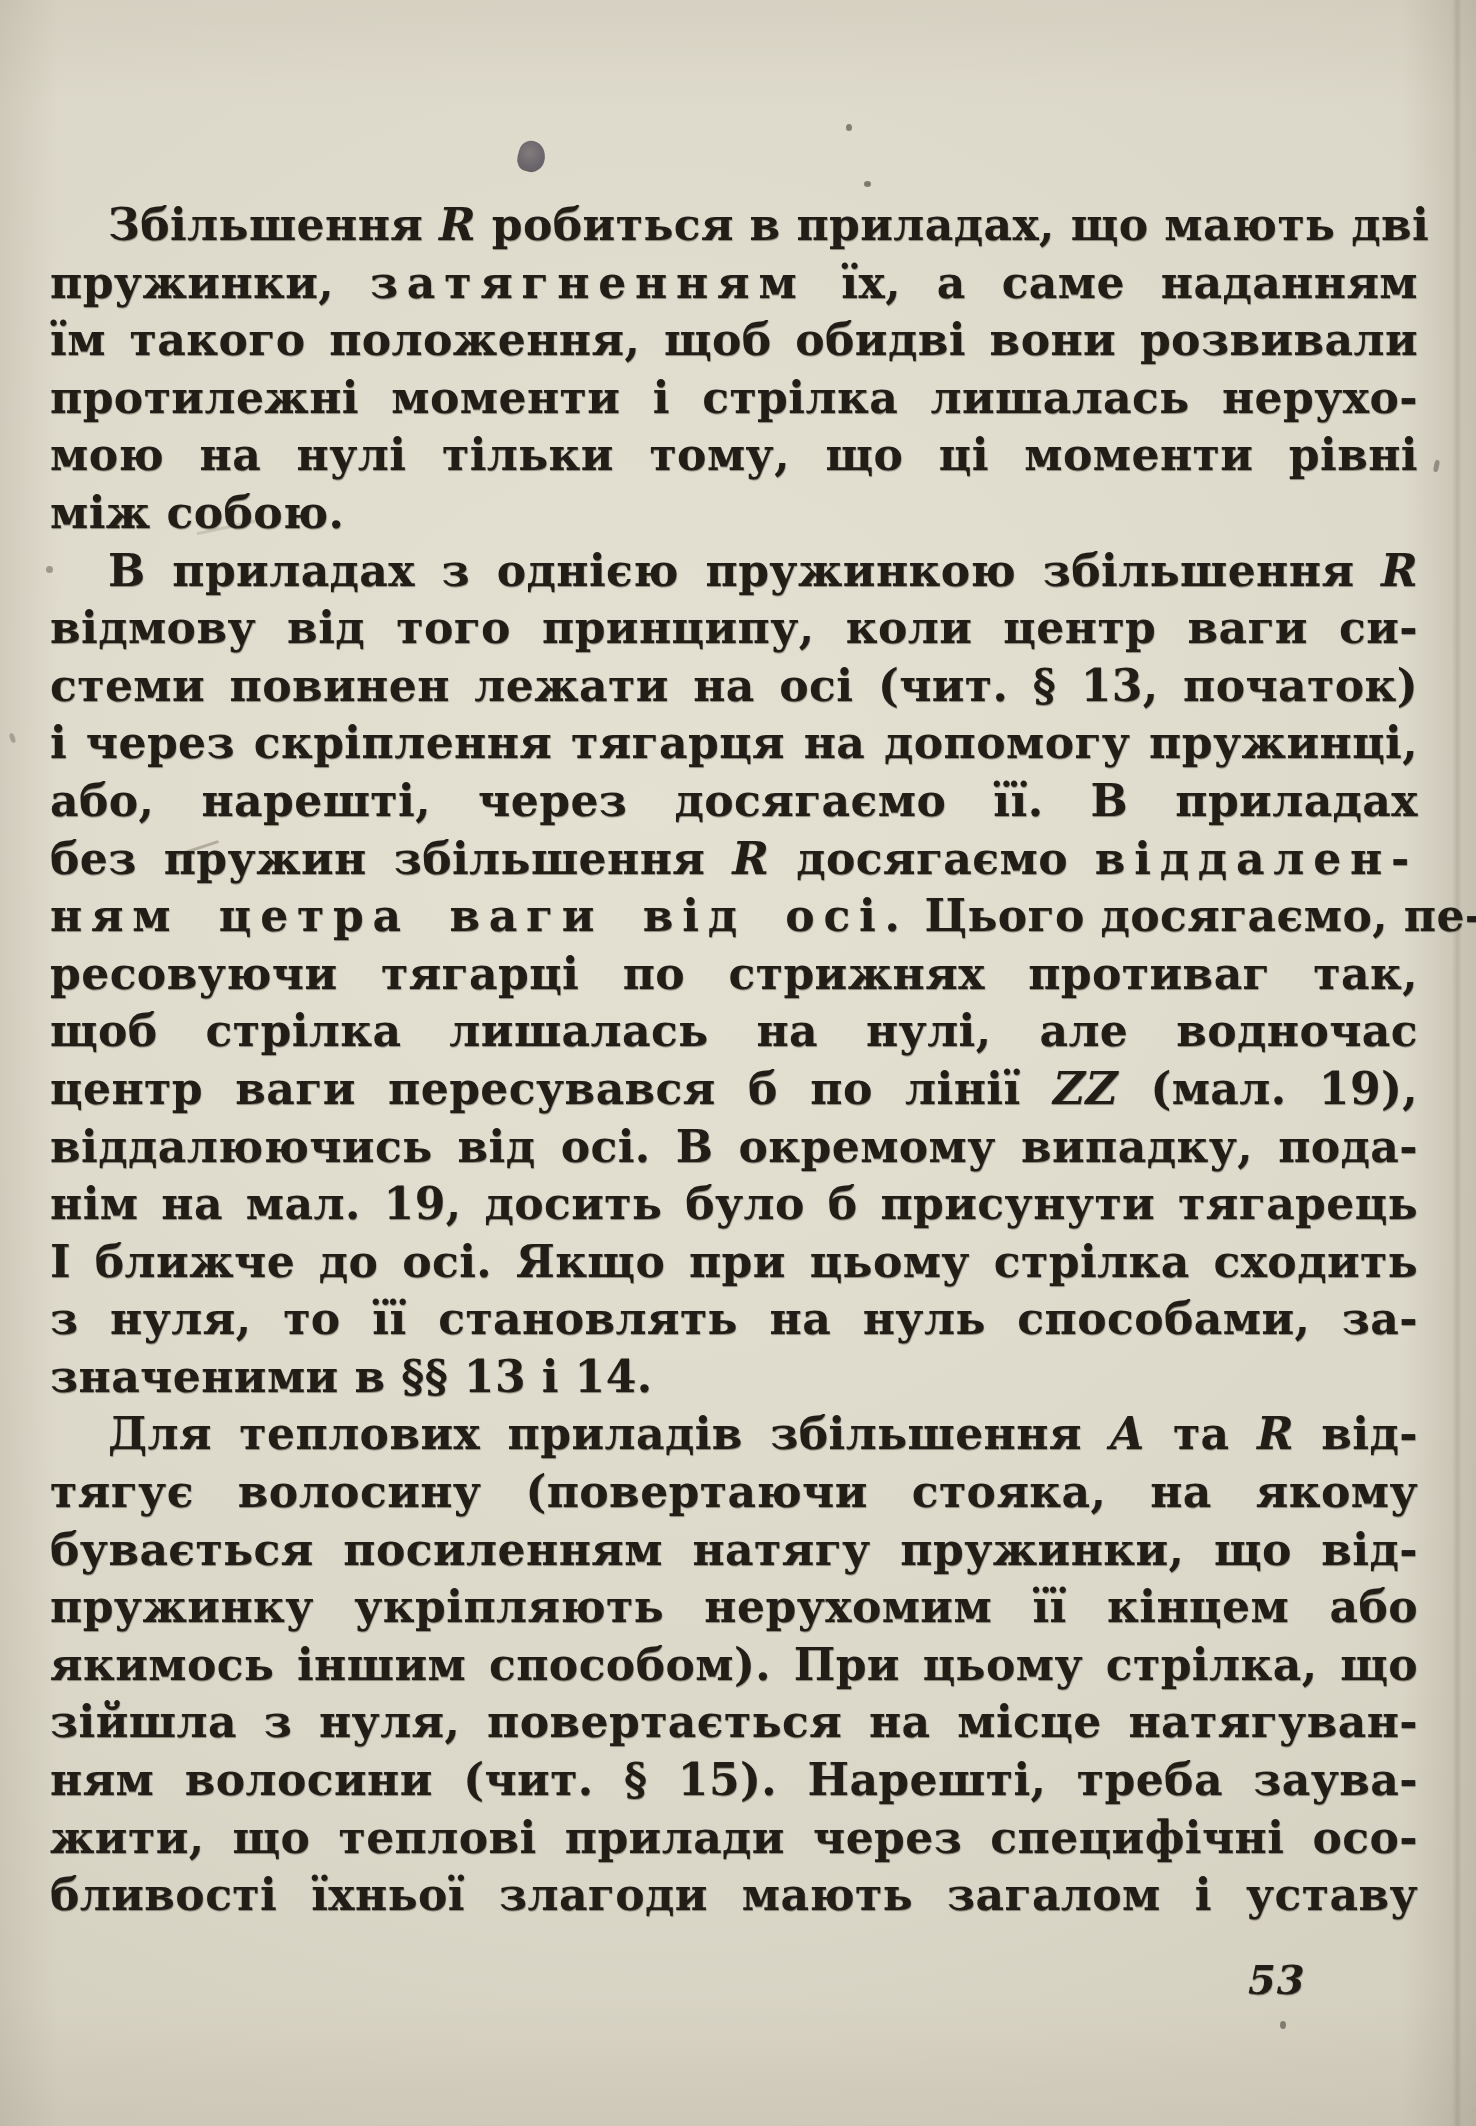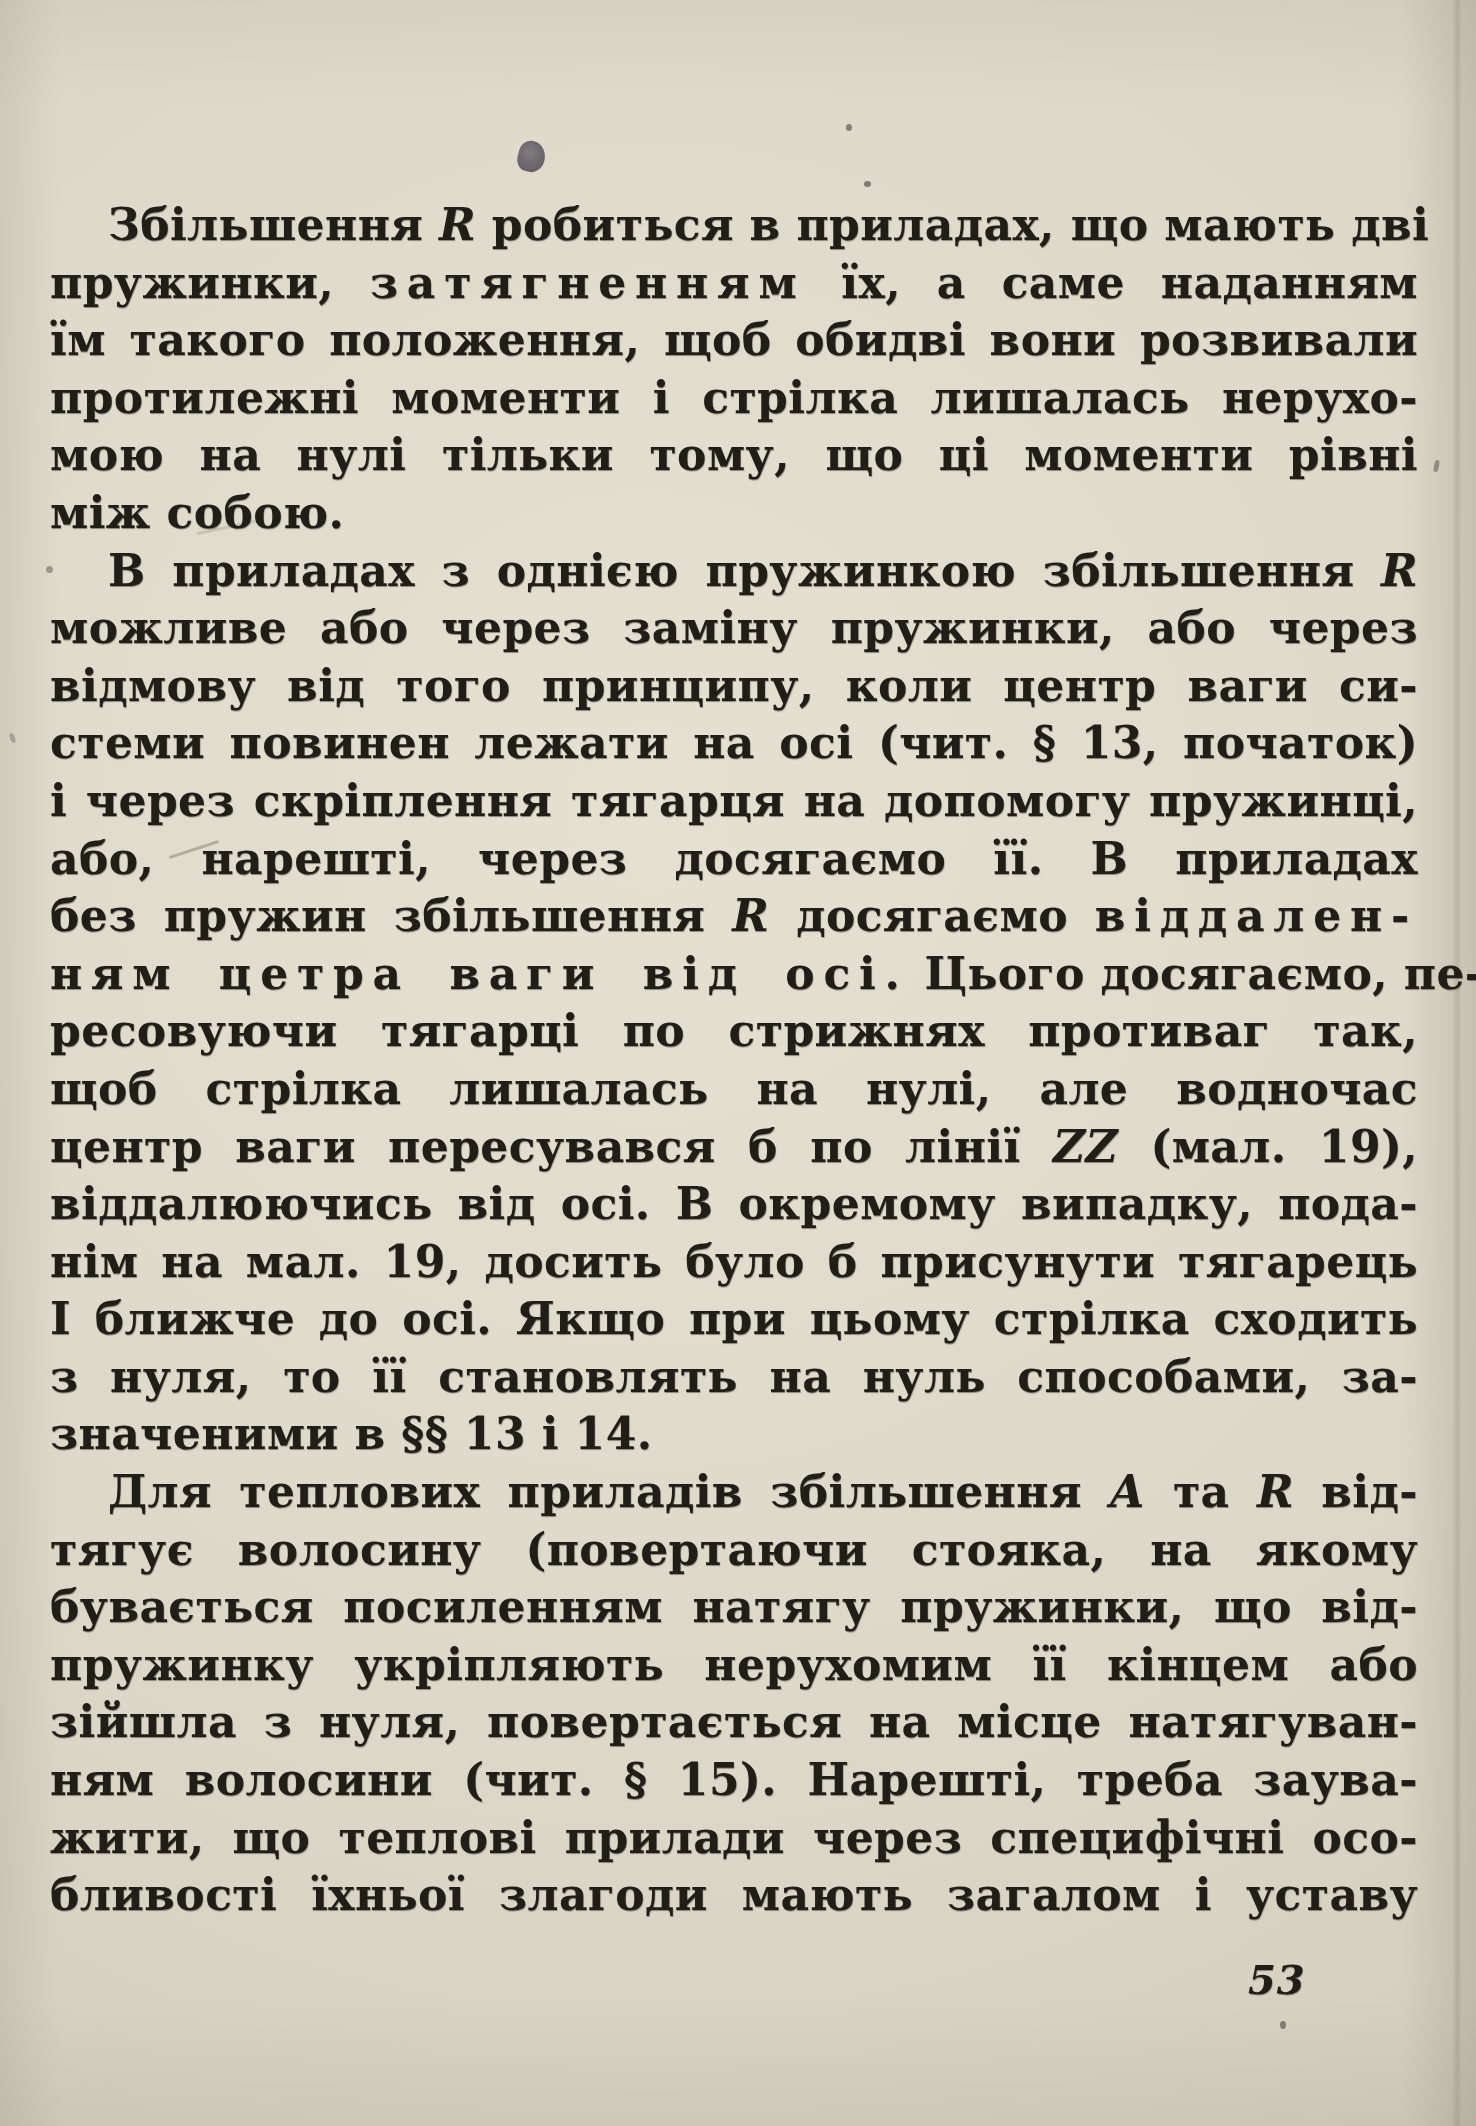--- a/index.html
+++ b/index.html
@@ -93,39 +93,39 @@
   <div class="scratch sc2"></div>
 
   <div class="text-block">
       <div class="line indent"><span>Збільшення </span><span class="it">R</span><span> робиться в приладах, що мають дві</span></div>
       <div class="line"><span>пружинки, </span><span class="sp">затягненням</span><span> їх, а саме наданням</span></div>
       <div class="line"><span>їм такого положення, щоб обидві вони розвивали</span></div>
       <div class="line"><span>протилежні моменти і стрілка лишалась нерухо-</span></div>
       <div class="line"><span>мою на нулі тільки тому, що ці моменти рівні</span></div>
       <div class="line eop"><span>між собою.</span></div>
       <div class="line indent"><span>В приладах з однією пружинкою збільшення </span><span class="it">R</span></div>
-      <div class="line"><span>можливе або через заміну пружинки, або через</span></div>
       <div class="line"><span>відмову від того принципу, коли центр ваги си-</span></div>
       <div class="line"><span>стеми повинен лежати на осі (чит. § 13, початок)</span></div>
       <div class="line"><span>і через скріплення тягарця на допомогу пружинці,</span></div>
       <div class="line"><span>або, нарешті, через досягаємо її. В приладах</span></div>
       <div class="line"><span>без пружин збільшення </span><span class="it">R</span><span> досягаємо </span><span class="sp">віддален-</span></div>
       <div class="line"><span class="sp">ням цетра ваги від осі.</span><span> Цього досягаємо, пе-</span></div>
       <div class="line"><span>ресовуючи тягарці по стрижнях противаг так,</span></div>
       <div class="line"><span>щоб стрілка лишалась на нулі, але водночас</span></div>
       <div class="line"><span>центр ваги пересувався б по лінії </span><span class="it">ZZ</span><span> (мал. 19),</span></div>
       <div class="line"><span>віддалюючись від осі. В окремому випадку, пода-</span></div>
       <div class="line"><span>нім на мал. 19, досить було б присунути тягарець</span></div>
       <div class="line"><span>І ближче до осі. Якщо при цьому стрілка сходить</span></div>
       <div class="line"><span>з нуля, то її становлять на нуль способами, за-</span></div>
       <div class="line eop"><span>значеними в §§ 13 і 14.</span></div>
       <div class="line indent"><span>Для теплових приладів збільшення </span><span class="it">А</span><span> та </span><span class="it">R</span><span> від-</span></div>
       <div class="line"><span>тягує волосину (повертаючи стояка, на якому</span></div>
       <div class="line"><span>бувається посиленням натягу пружинки, що від-</span></div>
       <div class="line"><span>пружинку укріпляють нерухомим її кінцем або</span></div>
+      <div class="line"><span>якимось іншим способом). При цьому стрілка, що</span></div>
       <div class="line"><span>зійшла з нуля, повертається на місце натягуван-</span></div>
       <div class="line"><span>ням волосини (чит. § 15). Нарешті, треба заува-</span></div>
       <div class="line"><span>жити, що теплові прилади через специфічні осо-</span></div>
       <div class="line"><span>бливості їхньої злагоди мають загалом і уставу</span></div>
     </div>
 
   <div class="page-number">53</div>
 </div>
 
 </body></html>

